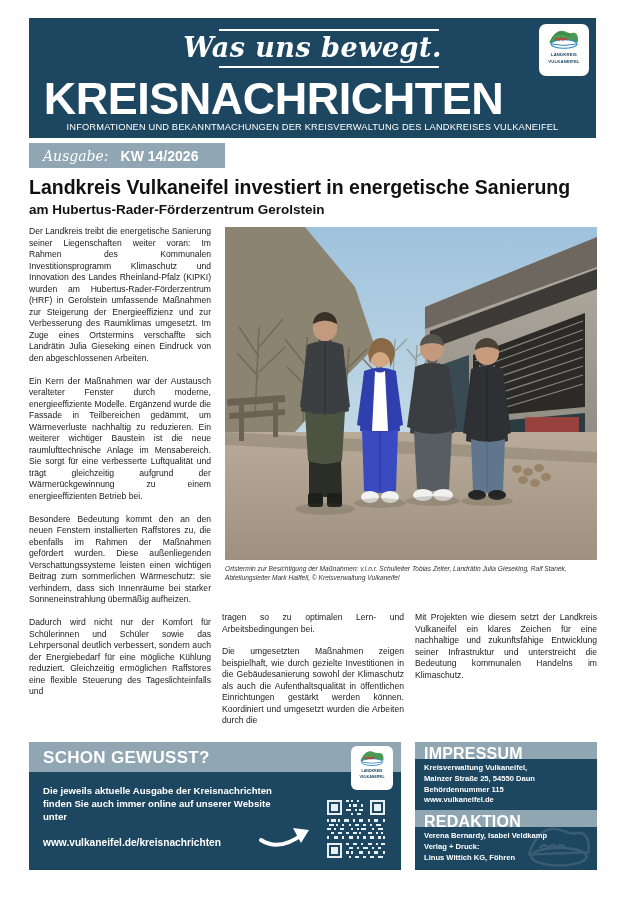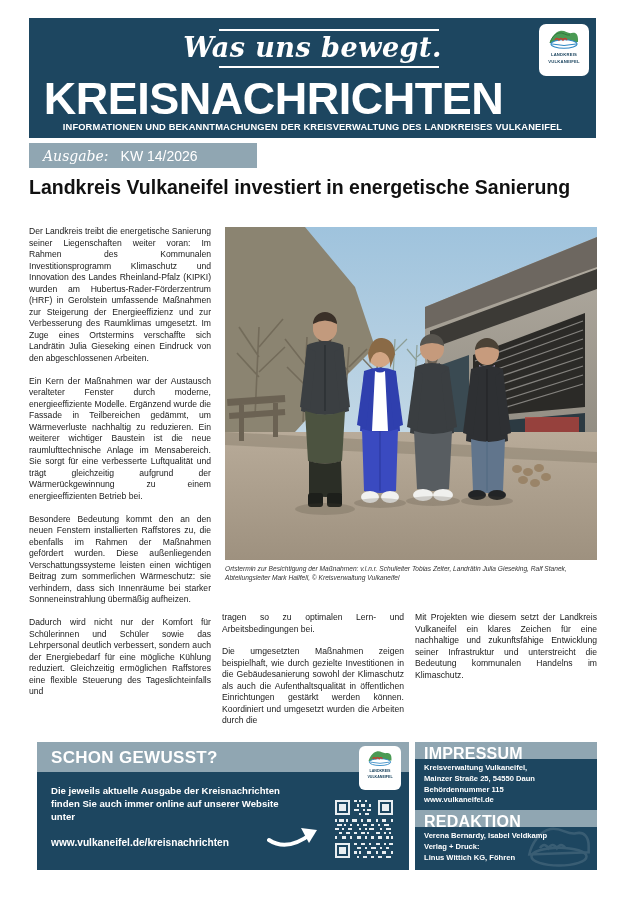--- a/index.html
+++ b/index.html
@@ -43,49 +43,49 @@
     font-weight:700;
     font-size:45px;
     letter-spacing:-0.5px;
     color:#ffffff;
     line-height:45px;
     white-space:nowrap;
   }
   .sub-title{
     position:absolute;left:0;top:104px;width:567px;
     text-align:center;
-    font-weight:700;
+    font-weight:400;
     font-size:9.3px;
     letter-spacing:0.15px;
     color:#ffffff;
   }
   .logo-badge{
     position:absolute;right:7px;top:6px;width:50px;height:52px;
     background:#ffffff;border-radius:7px;
     display:flex;flex-direction:column;align-items:center;justify-content:flex-start;
     padding-top:4px;box-sizing:border-box;
   }
   .logo-badge svg{display:block;}
   .logo-badge .lbl{
     font-size:4.2px;font-weight:700;color:#1d4660;text-align:center;
     line-height:5.2px;letter-spacing:0.2px;margin-top:2px;
   }
 
   
   .ausgabe{
-    position:absolute;left:29px;top:143px;width:228px;height:25px;
+    position:absolute;left:29px;top:143px;width:196px;height:25px;
     background:#90a6b2;
     display:flex;align-items:center;
   }
   .ausgabe .word{
     font-family:"DejaVu Serif", serif;font-style:italic;font-size:14px;
     color:#ffffff;margin-left:14px;
   }
   .ausgabe .kw{
-    font-weight:400;font-size:14px;color:#ffffff;margin-left:12px;
+    font-weight:700;font-size:14px;color:#ffffff;margin-left:12px;
   }
 
   
   .headline{
     position:absolute;left:29px;top:176px;width:545px;
     font-weight:700;font-size:19.5px;color:#111;line-height:23px;
   }
   .subheadline{
     position:absolute;left:29px;top:201px;width:545px;
     font-weight:700;font-size:13.5px;color:#111;line-height:17px;
@@ -106,21 +106,20 @@
   .photo svg{display:block;width:372px;height:333px;}
   .caption{
     position:absolute;left:225px;top:565px;width:372px;
     font-size:6.6px;line-height:8.6px;font-style:italic;color:#333;
   }
 
   
   .sg-box{
     position:absolute;left:29px;top:742px;width:372px;height:128px;
     background:#1d4660;
-    margin-left:8px;
   }
   .sg-head{
     position:absolute;left:0;top:0;width:372px;height:30px;
     background:#90a6b2;
   }
   .sg-head .t{
     position:absolute;left:14px;top:6px;
     font-weight:700;font-size:17px;color:#ffffff;letter-spacing:0.3px;
   }
   .sg-logo{
@@ -193,20 +192,21 @@
       <div class="lbl">VULKANEIFEL</div>
     </div>
   </div>
 
   <div class="ausgabe">
     <span class="word">Ausgabe:</span>
     <span class="kw">KW 14/2026</span>
   </div>
 
   <div class="headline">Landkreis Vulkaneifel investiert in energetische Sanierung</div>
+  <div class="subheadline">am Hubertus-Rader-Förderzentrum Gerolstein</div>
 
   <div class="photo">
     <svg viewBox="0 0 372 333">
       <defs>
         <linearGradient id="sky" x1="0" y1="0" x2="0" y2="1">
           <stop offset="0%" stop-color="#9fc3dd"></stop>
             <stop offset="100%" stop-color="#d8e4ea"></stop>
         </linearGradient>
         <linearGradient id="wall" x1="0" y1="0" x2="0" y2="1">
           <stop offset="0%" stop-color="#b3ada2"></stop>

